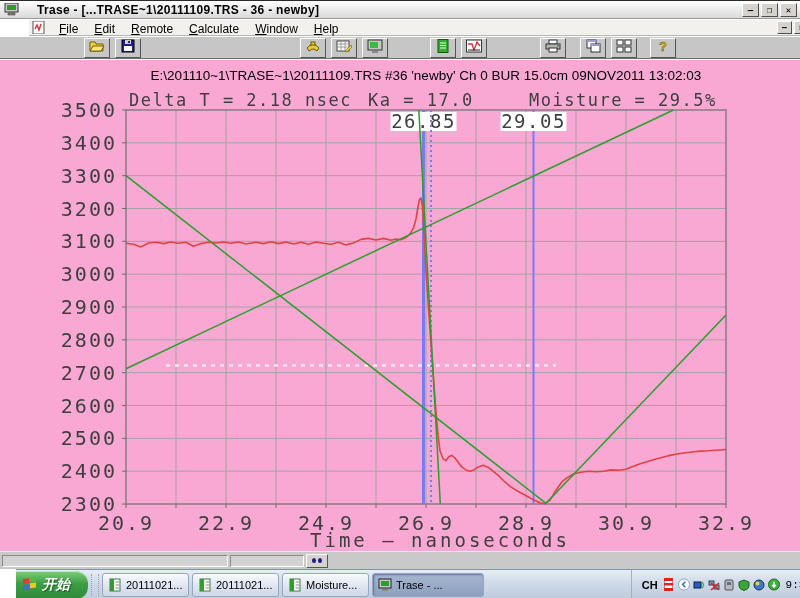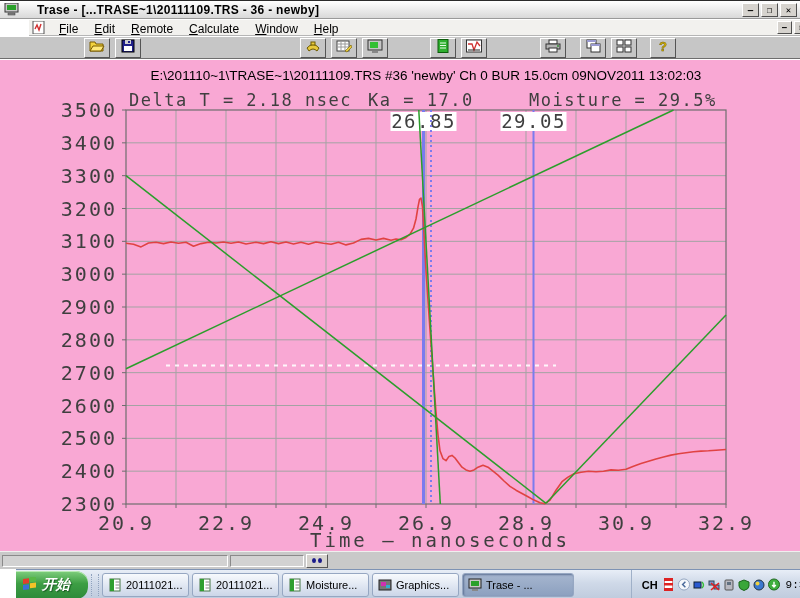--- a/index.html
+++ b/index.html
@@ -309,30 +309,20 @@
         <div class="taskitem">
           <span style="display:flex">
             <svg width="14" height="14" viewBox="0 0 14 14">
               <rect x="2" y="1" width="10" height="12" fill="#fff" stroke="#447744"></rect>
               <rect x="2" y="1" width="4" height="12" fill="#2f9e2f"></rect>
               <path d="M7.5 4 h4 M7.5 7 h4 M7.5 10 h4" stroke="#888"></path>
             </svg>
           </span>
           <span class="tlabel">Moisture...</span>
         </div>
-        <div class="taskitem">
-          <span style="display:flex">
-            <svg width="14" height="14" viewBox="0 0 14 14">
-              <rect x="1" y="2" width="12" height="10" fill="#777" stroke="#222"></rect>
-              <rect x="3" y="4" width="5" height="4" fill="#d030b0"></rect>
-              <rect x="8" y="7" width="4" height="3" fill="#30b0d0"></rect>
-            </svg>
-          </span>
-          <span class="tlabel">Graphics...</span>
-        </div>
         <div class="taskitem active">
           <span style="display:flex">
             <svg width="14" height="14" viewBox="0 0 14 14">
               <rect x="1" y="1" width="12" height="9" fill="#c8c8c8" stroke="#222"></rect>
               <rect x="3" y="3" width="8" height="5" fill="#2aa02a"></rect>
               <rect x="4" y="11" width="6" height="2" fill="#888"></rect>
             </svg>
           </span>
           <span class="tlabel">Trase - ...</span>
         </div>

